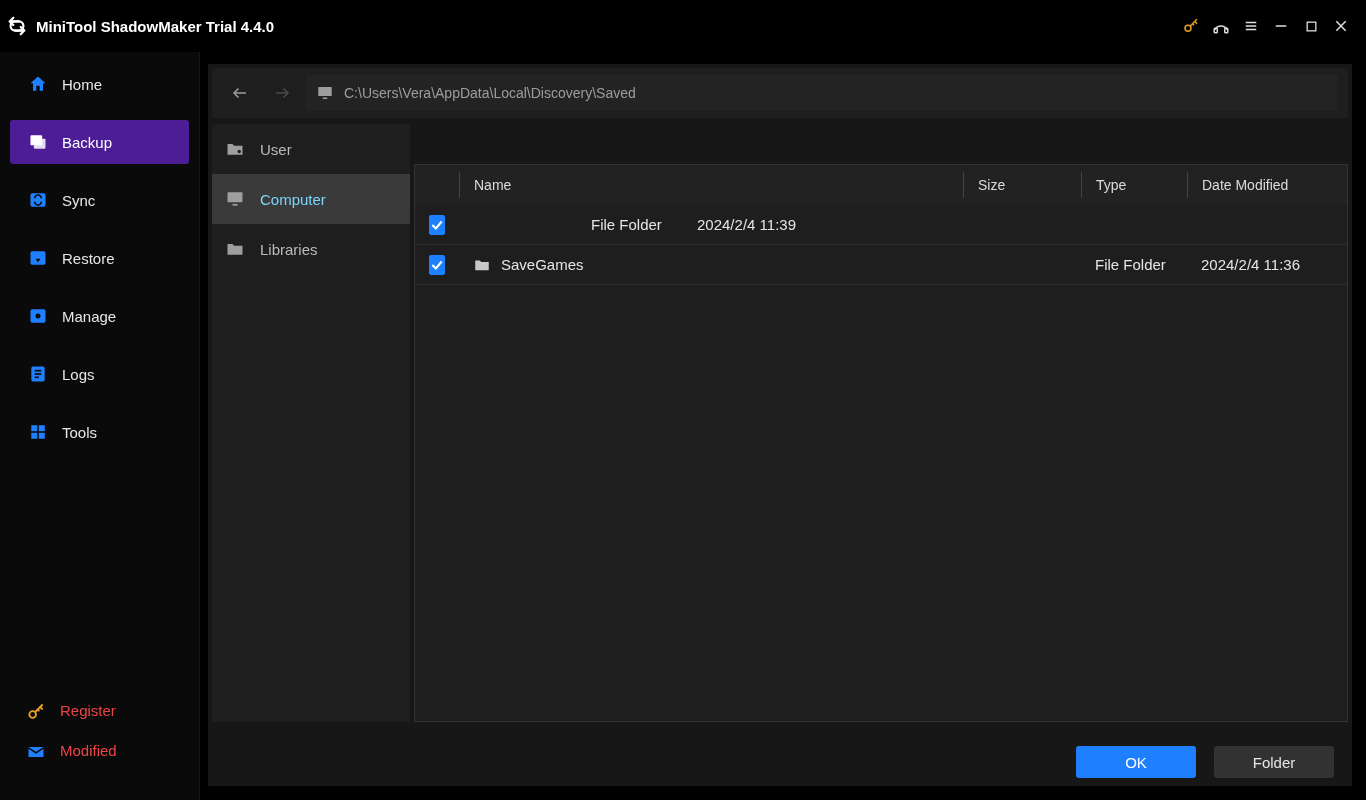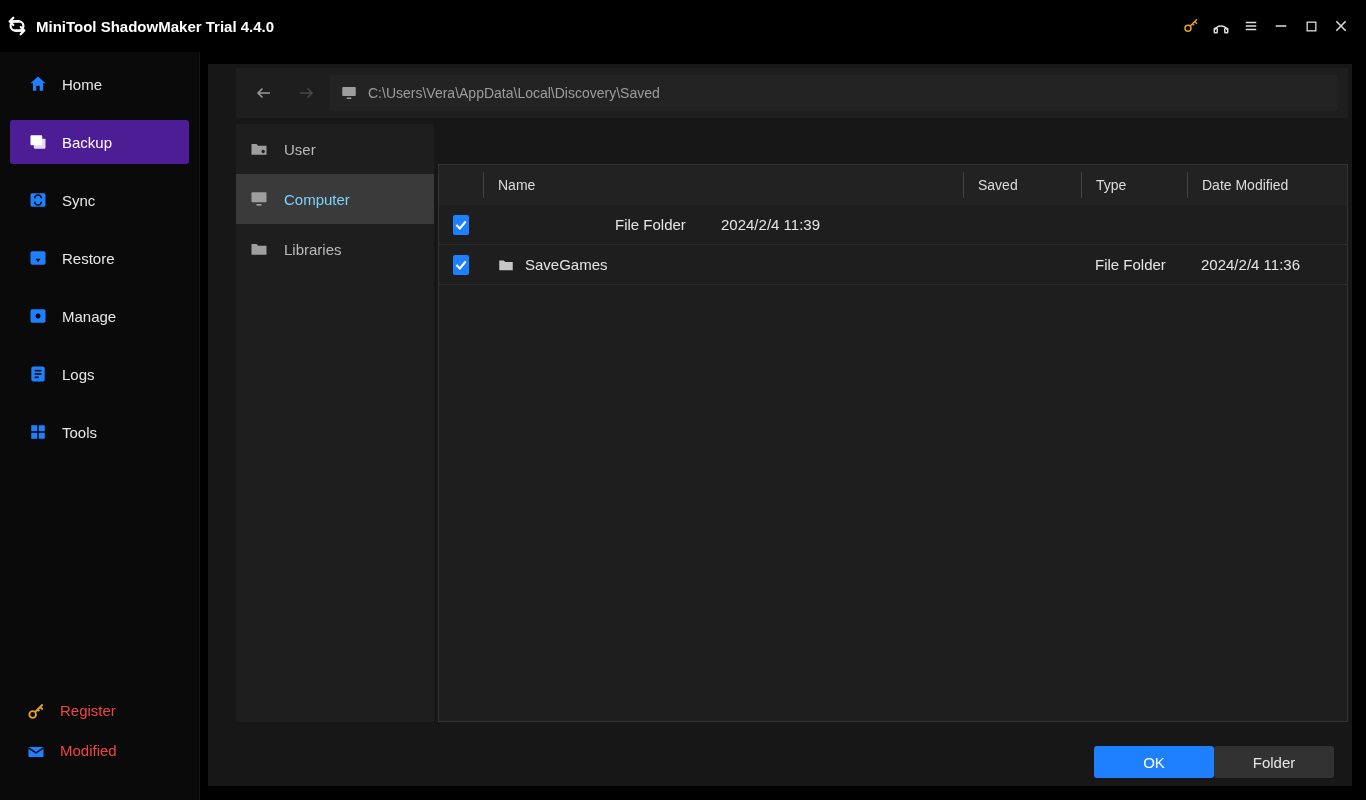--- a/index.html
+++ b/index.html
@@ -31,21 +31,21 @@
   .nav-item.active .ico { color:#fff; }
   .sidebar .bottom { margin-top:auto; padding-bottom:10px; }
   .action-item { display:flex; align-items:flex-start; height:40px; padding:0 18px; color:#ef4444; cursor:pointer; font-size:15px; }
   .action-item .ico { width:20px; height:20px; margin-right:14px; display:inline-flex; align-items:center; justify-content:center; }
   .ico.orange { color:#e6a222; }
   .ico.blue { color:#1f80ff; }
 
   
   .content {
     flex:1; background:#171717; margin:12px 14px 14px 8px;
-    display:flex; flex-direction:column; position:relative;padding-left:24px;
+    display:flex; flex-direction:column; position:relative;
   }
 
   .path-row { display:flex; align-items:center; height:50px; padding:0 10px 0 10px; gap:6px; background:#1e1e1e; margin:4px 4px 0 4px; border-radius:2px; }
   .path-row .navbtn { width:36px; height:36px; display:flex; align-items:center; justify-content:center; color:#9d9d9d; background:transparent; border:none; cursor:pointer; }
   .path-row .navbtn.dim { color:#4a4a4a; }
   .path-box { flex:1; height:36px; background:#232323; display:flex; align-items:center; padding:0 10px; border-radius:2px; color:#9d9d9d; }
   .path-box .ico { margin-right:10px; display:inline-flex; color:#9d9d9d; }
   .path-box .path-text { font-size:14px; color:#9d9d9d; }
 
   .browser { flex:1; display:flex; margin:6px 4px 0 4px; }
@@ -71,21 +71,21 @@
   .cell.size { width:118px; }
   .cell.type { width:106px; }
   .cell.modified { width:160px; }
 
   .chk {
     width:20px; height:20px; background:#1f80ff; display:inline-flex; align-items:center; justify-content:center; border-radius:2px;
   }
 
   .folder-ico { color:#c7c7c7; display:inline-flex; }
 
-  .buttons { display:flex; justify-content:flex-end; padding:16px 18px 0 0; height:64px; align-items:center; }
+  .buttons { display:flex; justify-content:flex-end; gap:18px; padding:16px 18px 0 0; height:64px; align-items:center; }
   .btn { width:120px; height:32px; display:flex; align-items:center; justify-content:center; border-radius:3px; font-size:15px; cursor:pointer; }
   .btn.primary { background:#1f80ff; color:#fff; }
   .btn.secondary { background:#323232; color:#e6e6e6; }
 
   svg { display:block; }
 </style>
 </head>
 <body>
 
 <div class="titlebar">
@@ -283,21 +283,21 @@
               </svg>
           </span>
           <span>Libraries</span>
         </div>
       </div>
 
       <div class="files">
         <div class="file-head">
           <div class="col cb"></div>
           <div class="col name">Name</div>
-          <div class="col size">Saved</div>
+          <div class="col size">Size</div>
           <div class="col type">Type</div>
           <div class="col modified">Date Modified</div>
         </div>
 
         <div class="file-row">
           <div class="cell cb">
             <span class="chk">
               <svg width="14" height="14" viewBox="0 0 24 24" fill="none" stroke="#fff" stroke-width="3.5">
                   <polyline points="4 12 10 18 20 6"></polyline>
                 </svg>

